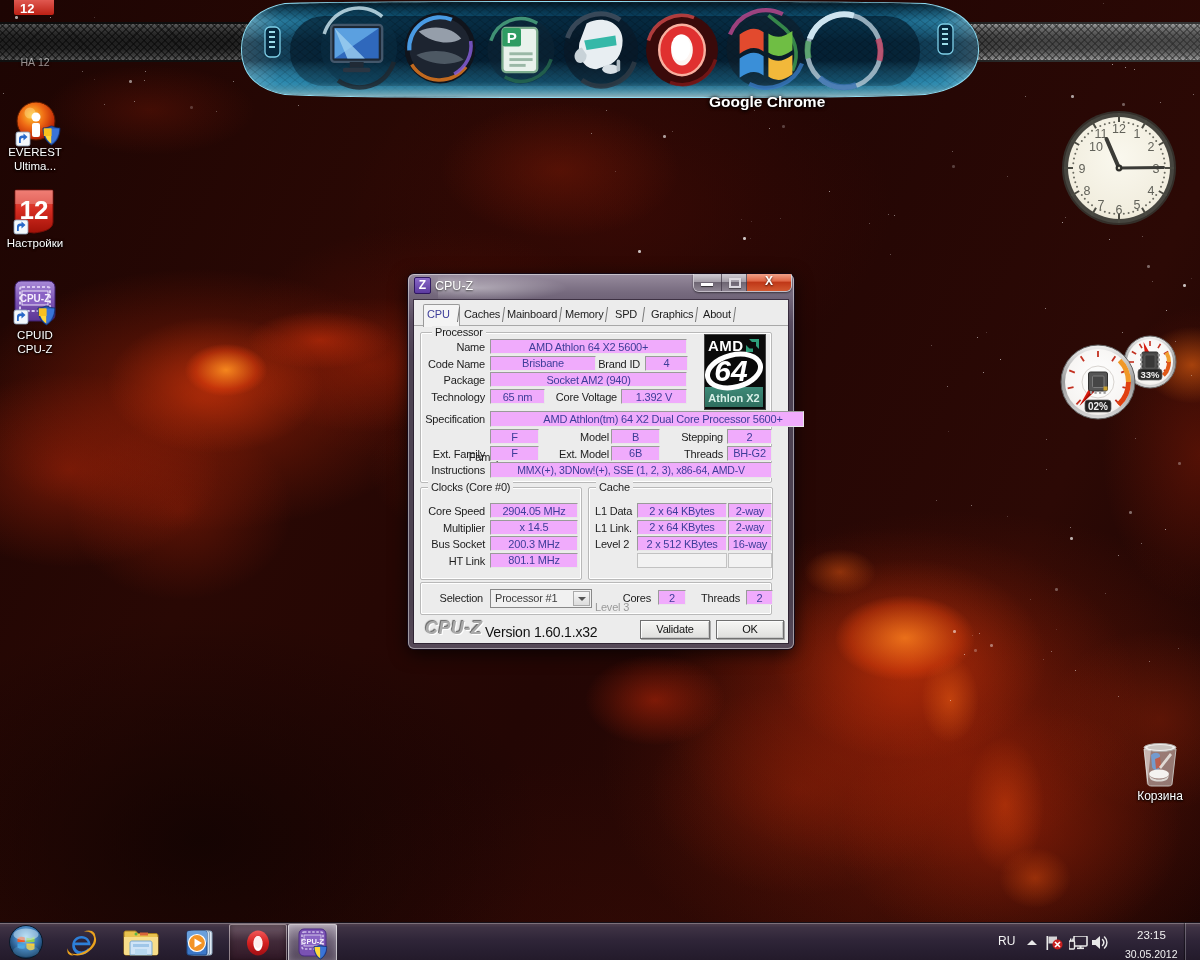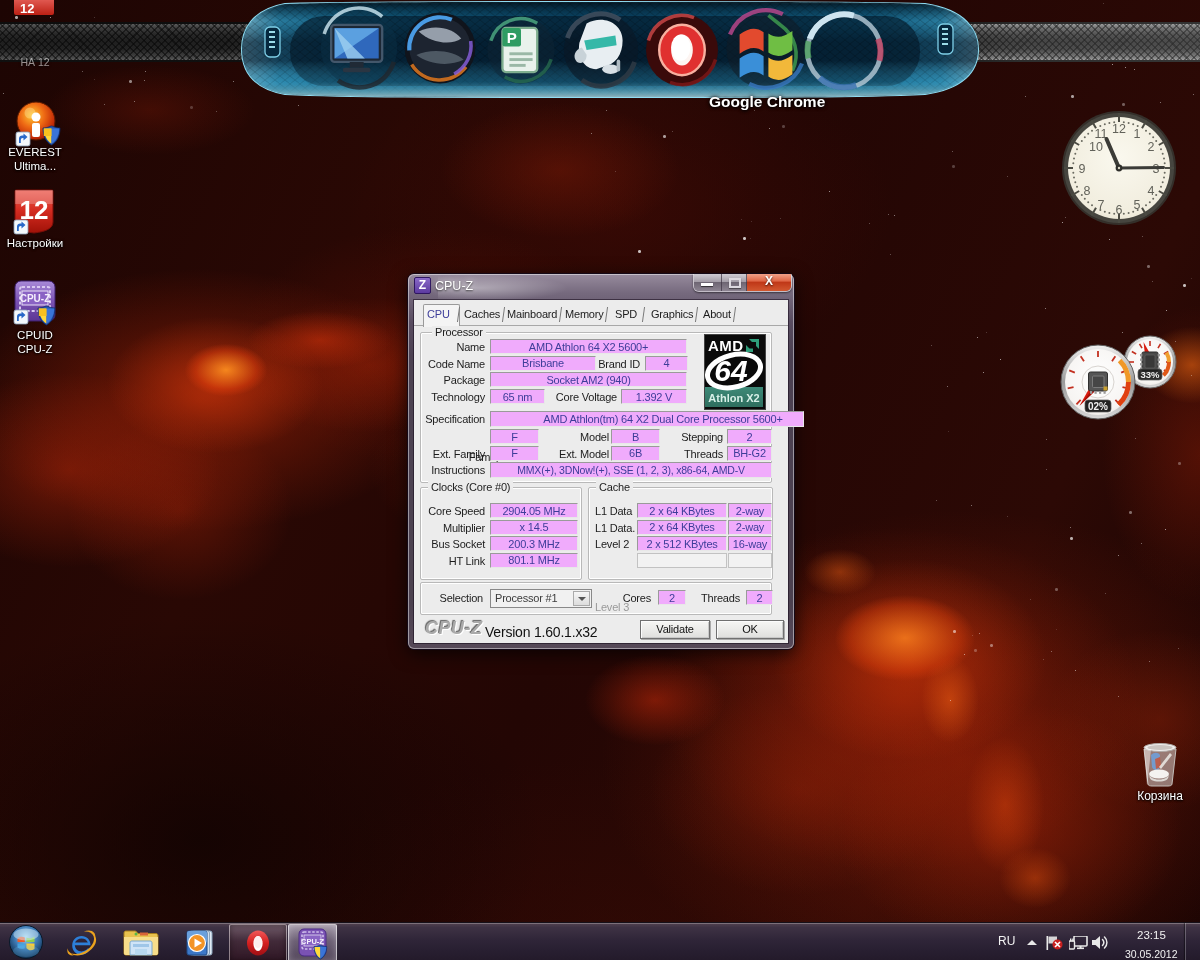--- a/index.html
+++ b/index.html
@@ -608,21 +608,21 @@
 
       <div class="abs gbox" style="left:174px;top:187px;width:183px;height:91px;"></div>
       <div class="abs" style="left:182px;top:181px;background:#ececec;padding:0 3px;font-size:11px;letter-spacing:-0.2px;color:#1c1c1c;">Cache</div>
       <div class="lab" style="left:181px;top:204px;width:40px;text-align:left;">L1 Data</div>
       <div class="box" style="left:223px;top:203px;width:88px;height:13px;">
           <span class="t">2 x 64 KBytes</span>
         </div>
       <div class="box" style="left:314px;top:203px;width:42px;height:13px;">
           <span class="t">2-way</span>
         </div>
-      <div class="lab" style="left:181px;top:220.5px;width:40px;text-align:left;">L1 Data.</div>
+      <div class="lab" style="left:181px;top:220.5px;width:40px;text-align:left;">L1 Link.</div>
       <div class="box" style="left:223px;top:219.5px;width:88px;height:13px;">
           <span class="t">2 x 64 KBytes</span>
         </div>
       <div class="box" style="left:314px;top:219.5px;width:42px;height:13px;">
           <span class="t">2-way</span>
         </div>
       <div class="lab" style="left:181px;top:237px;width:40px;text-align:left;">Level 2</div>
       <div class="box" style="left:223px;top:236px;width:88px;height:13px;">
           <span class="t">2 x 512 KBytes</span>
         </div>

